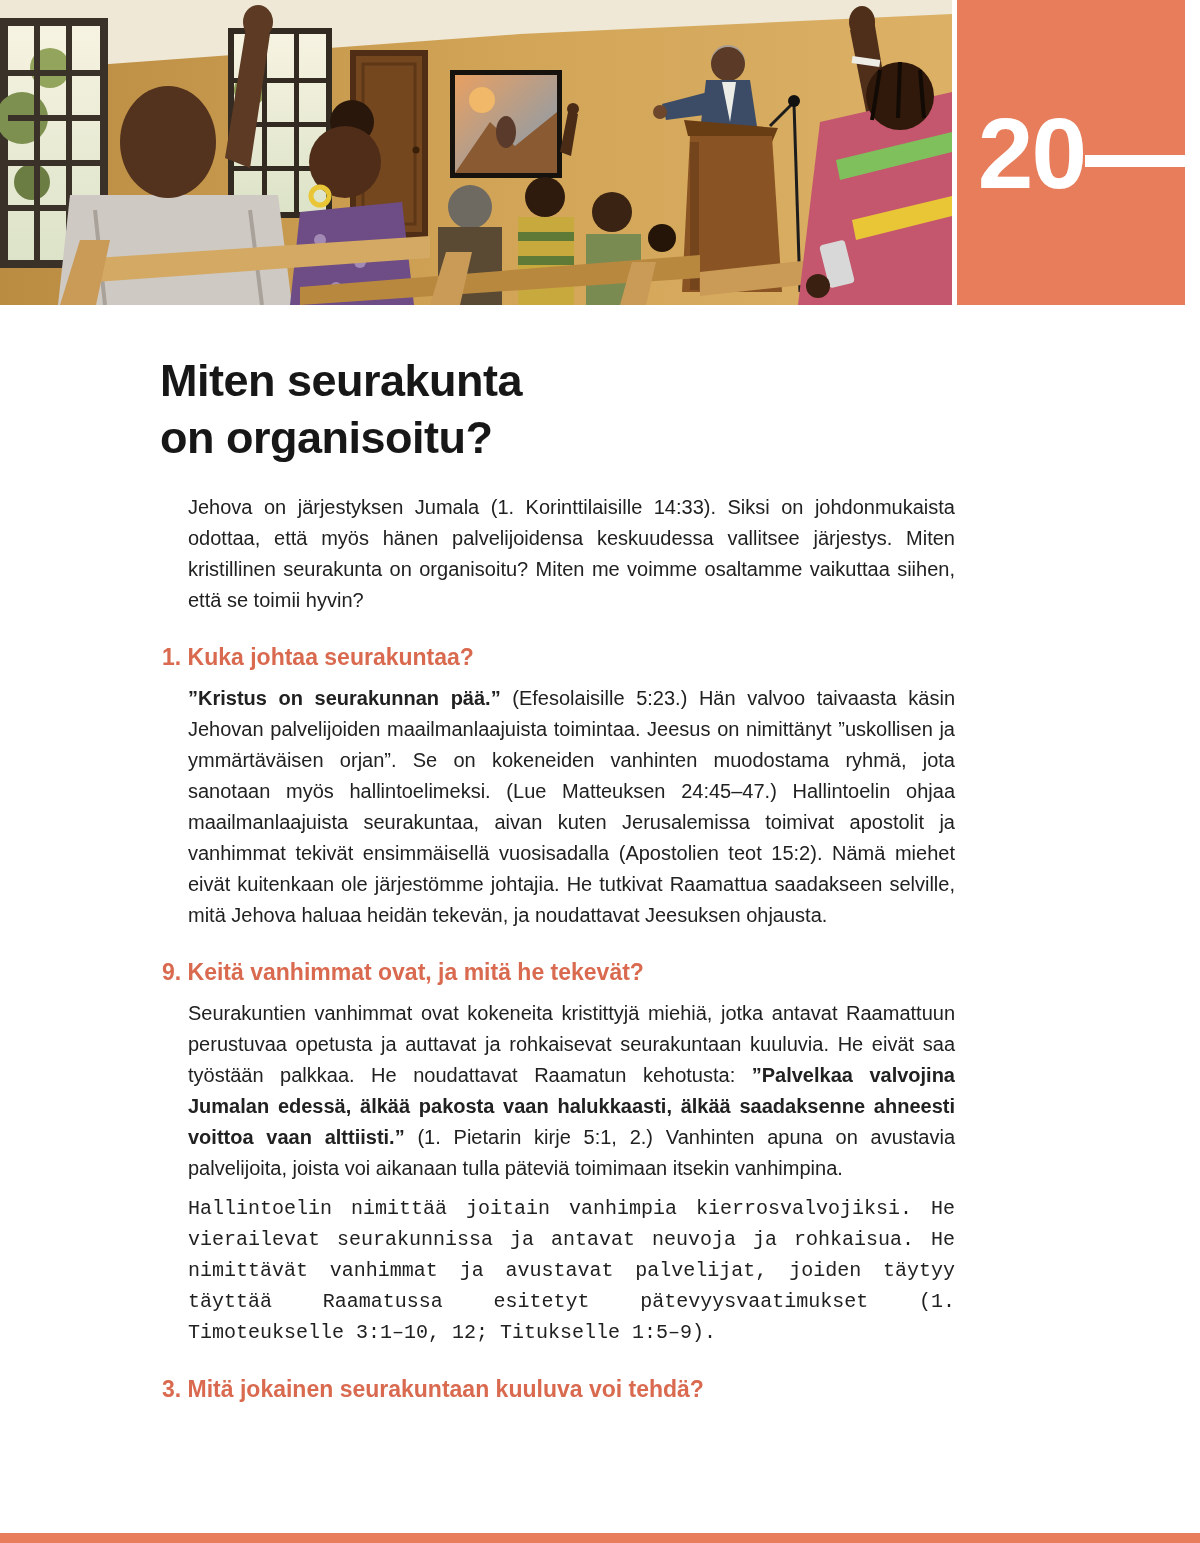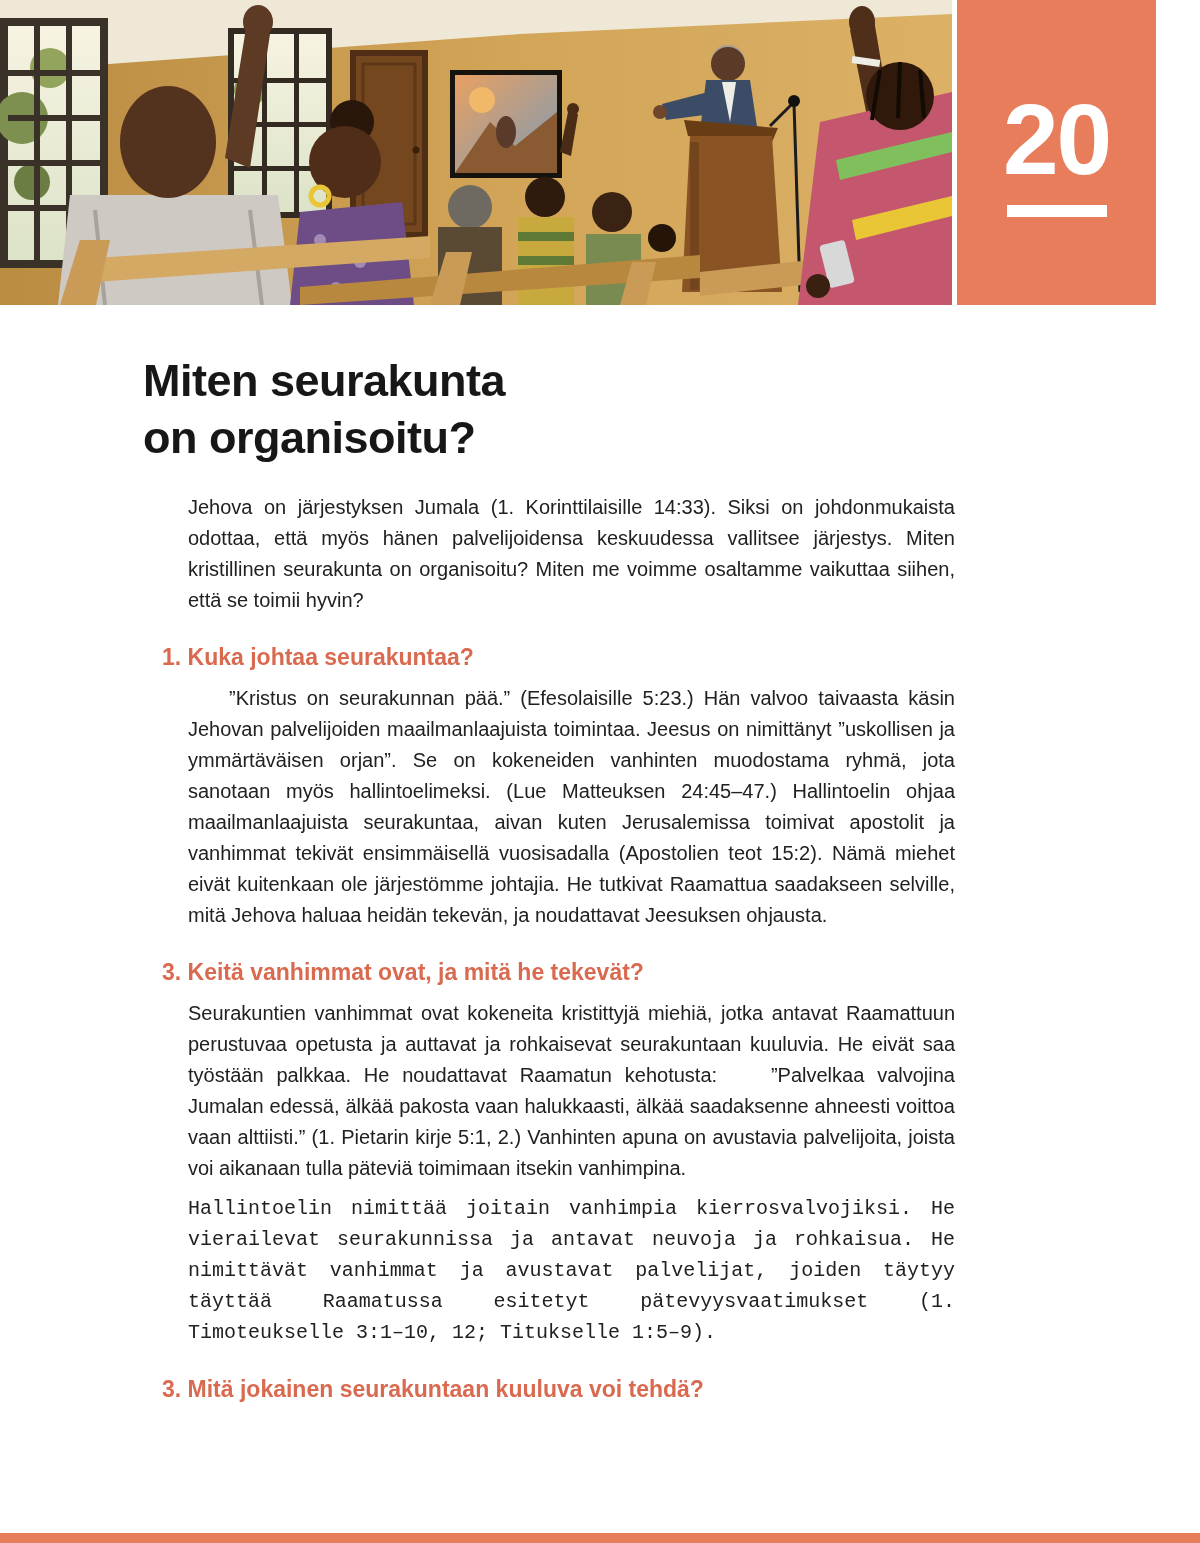--- a/index.html
+++ b/index.html
@@ -7,40 +7,40 @@
     --heading:#D96A4F;
     --ink:#212121;
   }
   html,body{margin:0;padding:0;background:#fff;}
   .page{
     position:relative;width:1200px;height:1543px;background:#fff;overflow:hidden;
     font-family:"Liberation Sans",sans-serif;color:var(--ink);
   }
   .photo{position:absolute;left:0;top:0;width:952px;height:305px;display:block;}
   .badge{
-    position:absolute;left:957px;top:0;width:199px;height:305px;background:var(--accent);
-    display:flex;flex-direction:column;align-items:center;justify-content:center;
+    position:absolute;left:957px;top:0;width:228px;height:305px;background:var(--accent);
+    display:flex;flex-direction:row;align-items:center;justify-content:flex-end;
   }
   .badge-num{
     color:#fff;font-weight:bold;font-size:100px;line-height:1;letter-spacing:-2px;
     font-family:"Liberation Sans",sans-serif;
   }
   .badge-rule{width:100px;height:12px;background:#fff;margin-top:16px;}
   .title{
-    position:absolute;left:143px;top:352px;margin:0;width:700px;
+    position:absolute;left:160px;top:352px;margin:0;width:700px;
     font-size:45px;line-height:57px;font-weight:bold;letter-spacing:-0.5px;
     color:#171717;white-space:pre-line;
   }
   .content{position:absolute;left:162px;top:492px;width:793px;}
   .para{
     margin:0 0 0 26px;width:767px;text-align:justify;
     font-size:20px;line-height:31px;color:var(--ink);
   }
   .para + .para{margin-top:9px;font-family:Liberation Mono, monospace;}
-  .para b{font-weight:normal;margin-left:41px;}
+  .para b{font-weight:bold;}
   .qh{
     margin:28px 0 12px 0;font-size:23px;line-height:27px;font-weight:bold;
     color:var(--heading);
   }
   .footer-bar{position:absolute;left:0;bottom:0;width:1200px;height:10px;background:var(--accent);}
 </style>
 </head>
 <body>
 
 <div class="page">
@@ -165,21 +165,21 @@
 
   <h1 class="title">Miten seurakunta
 on organisoitu?</h1>
 
   <div class="content">
     <p class="para"><span>Jehova on järjestyksen Jumala (1. Korinttilaisille 14:33). Siksi on johdonmukaista odottaa, että myös hänen palvelijoidensa keskuudessa vallitsee järjestys. Miten kristillinen seurakunta on organisoitu? Miten me voimme osaltamme vaikuttaa siihen, että se toimii hyvin?</span></p>
 
     <h2 class="qh">1. Kuka johtaa seurakuntaa?</h2>
     <p class="para"><b>”Kristus on seurakunnan pää.”</b><span> (Efesolaisille 5:23.) Hän valvoo taivaasta käsin Jehovan palvelijoiden maailmanlaajuista toimintaa. Jeesus on nimittänyt ”uskollisen ja ymmärtäväisen orjan”. Se on kokeneiden vanhinten muodostama ryhmä, jota sanotaan myös hallintoelimeksi. (Lue Matteuksen 24:45–47.) Hallintoelin ohjaa maailmanlaajuista seurakuntaa, aivan kuten Jerusalemissa toimivat apostolit ja vanhimmat tekivät ensimmäisellä vuosisadalla (Apostolien teot 15:2). Nämä miehet eivät kuitenkaan ole järjestömme johtajia. He tutkivat Raamattua saadakseen selville, mitä Jehova haluaa heidän tekevän, ja noudattavat Jeesuksen ohjausta.</span></p>
 
-    <h2 class="qh">3. Keitä vanhimmat ovat, ja mitä he tekevät?</h2>
+    <h2 class="qh">9. Keitä vanhimmat ovat, ja mitä he tekevät?</h2>
     <p class="para"><span>Seurakuntien vanhimmat ovat kokeneita kristittyjä miehiä, jotka antavat Raamattuun perustuvaa opetusta ja auttavat ja rohkaisevat seurakuntaan kuuluvia. He eivät saa työstään palkkaa. He noudattavat Raamatun kehotusta: </span><b>”Palvelkaa valvojina Jumalan edessä, älkää pakosta vaan halukkaasti, älkää saadaksenne ahneesti voittoa vaan alttiisti.”</b><span> (1. Pietarin kirje 5:1, 2.) Vanhinten apuna on avustavia palvelijoita, joista voi aikanaan tulla päteviä toimimaan itsekin vanhimpina.</span></p>
     <p class="para"><span>Hallintoelin nimittää joitain vanhimpia kierrosvalvojiksi. He vierailevat seurakunnissa ja antavat neuvoja ja rohkaisua. He nimittävät vanhimmat ja avustavat palvelijat, joiden täytyy täyttää Raamatussa esitetyt pätevyysvaatimukset (1. Timoteukselle 3:1–10, 12; Titukselle 1:5–9).</span></p>
 
     <h2 class="qh">3. Mitä jokainen seurakuntaan kuuluva voi tehdä?</h2>
   </div>
 
   <div class="footer-bar"></div>
 </div>
 
 </body></html>

